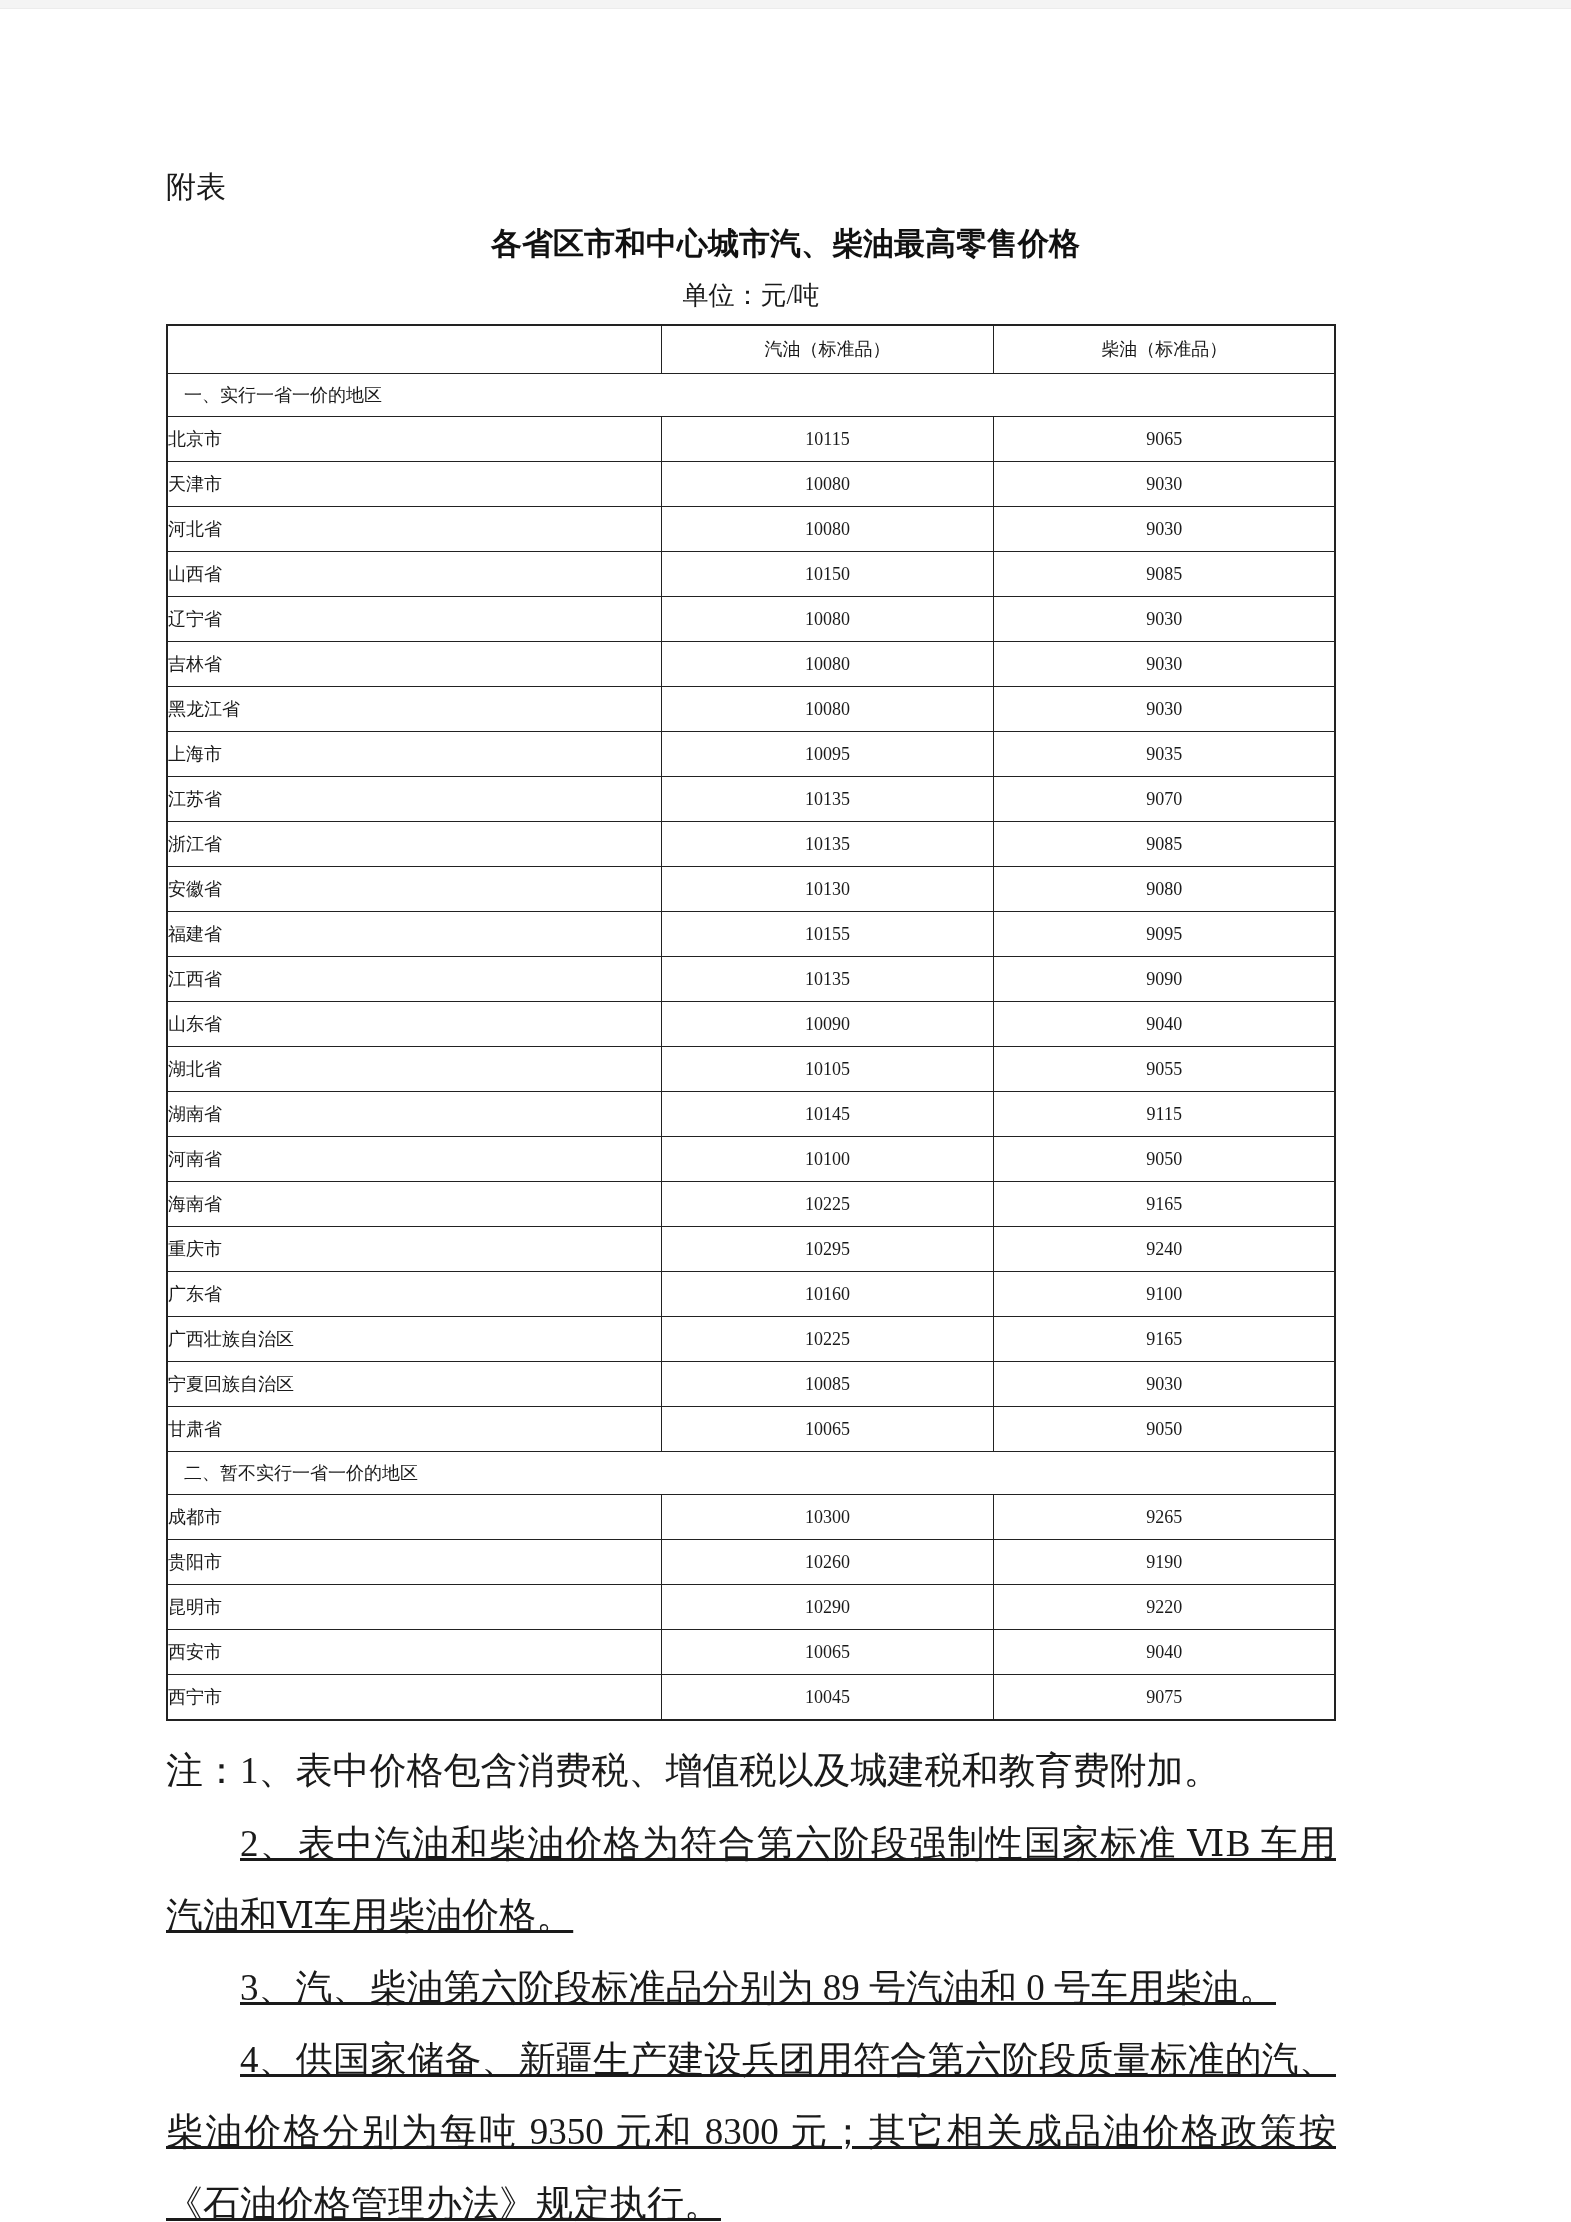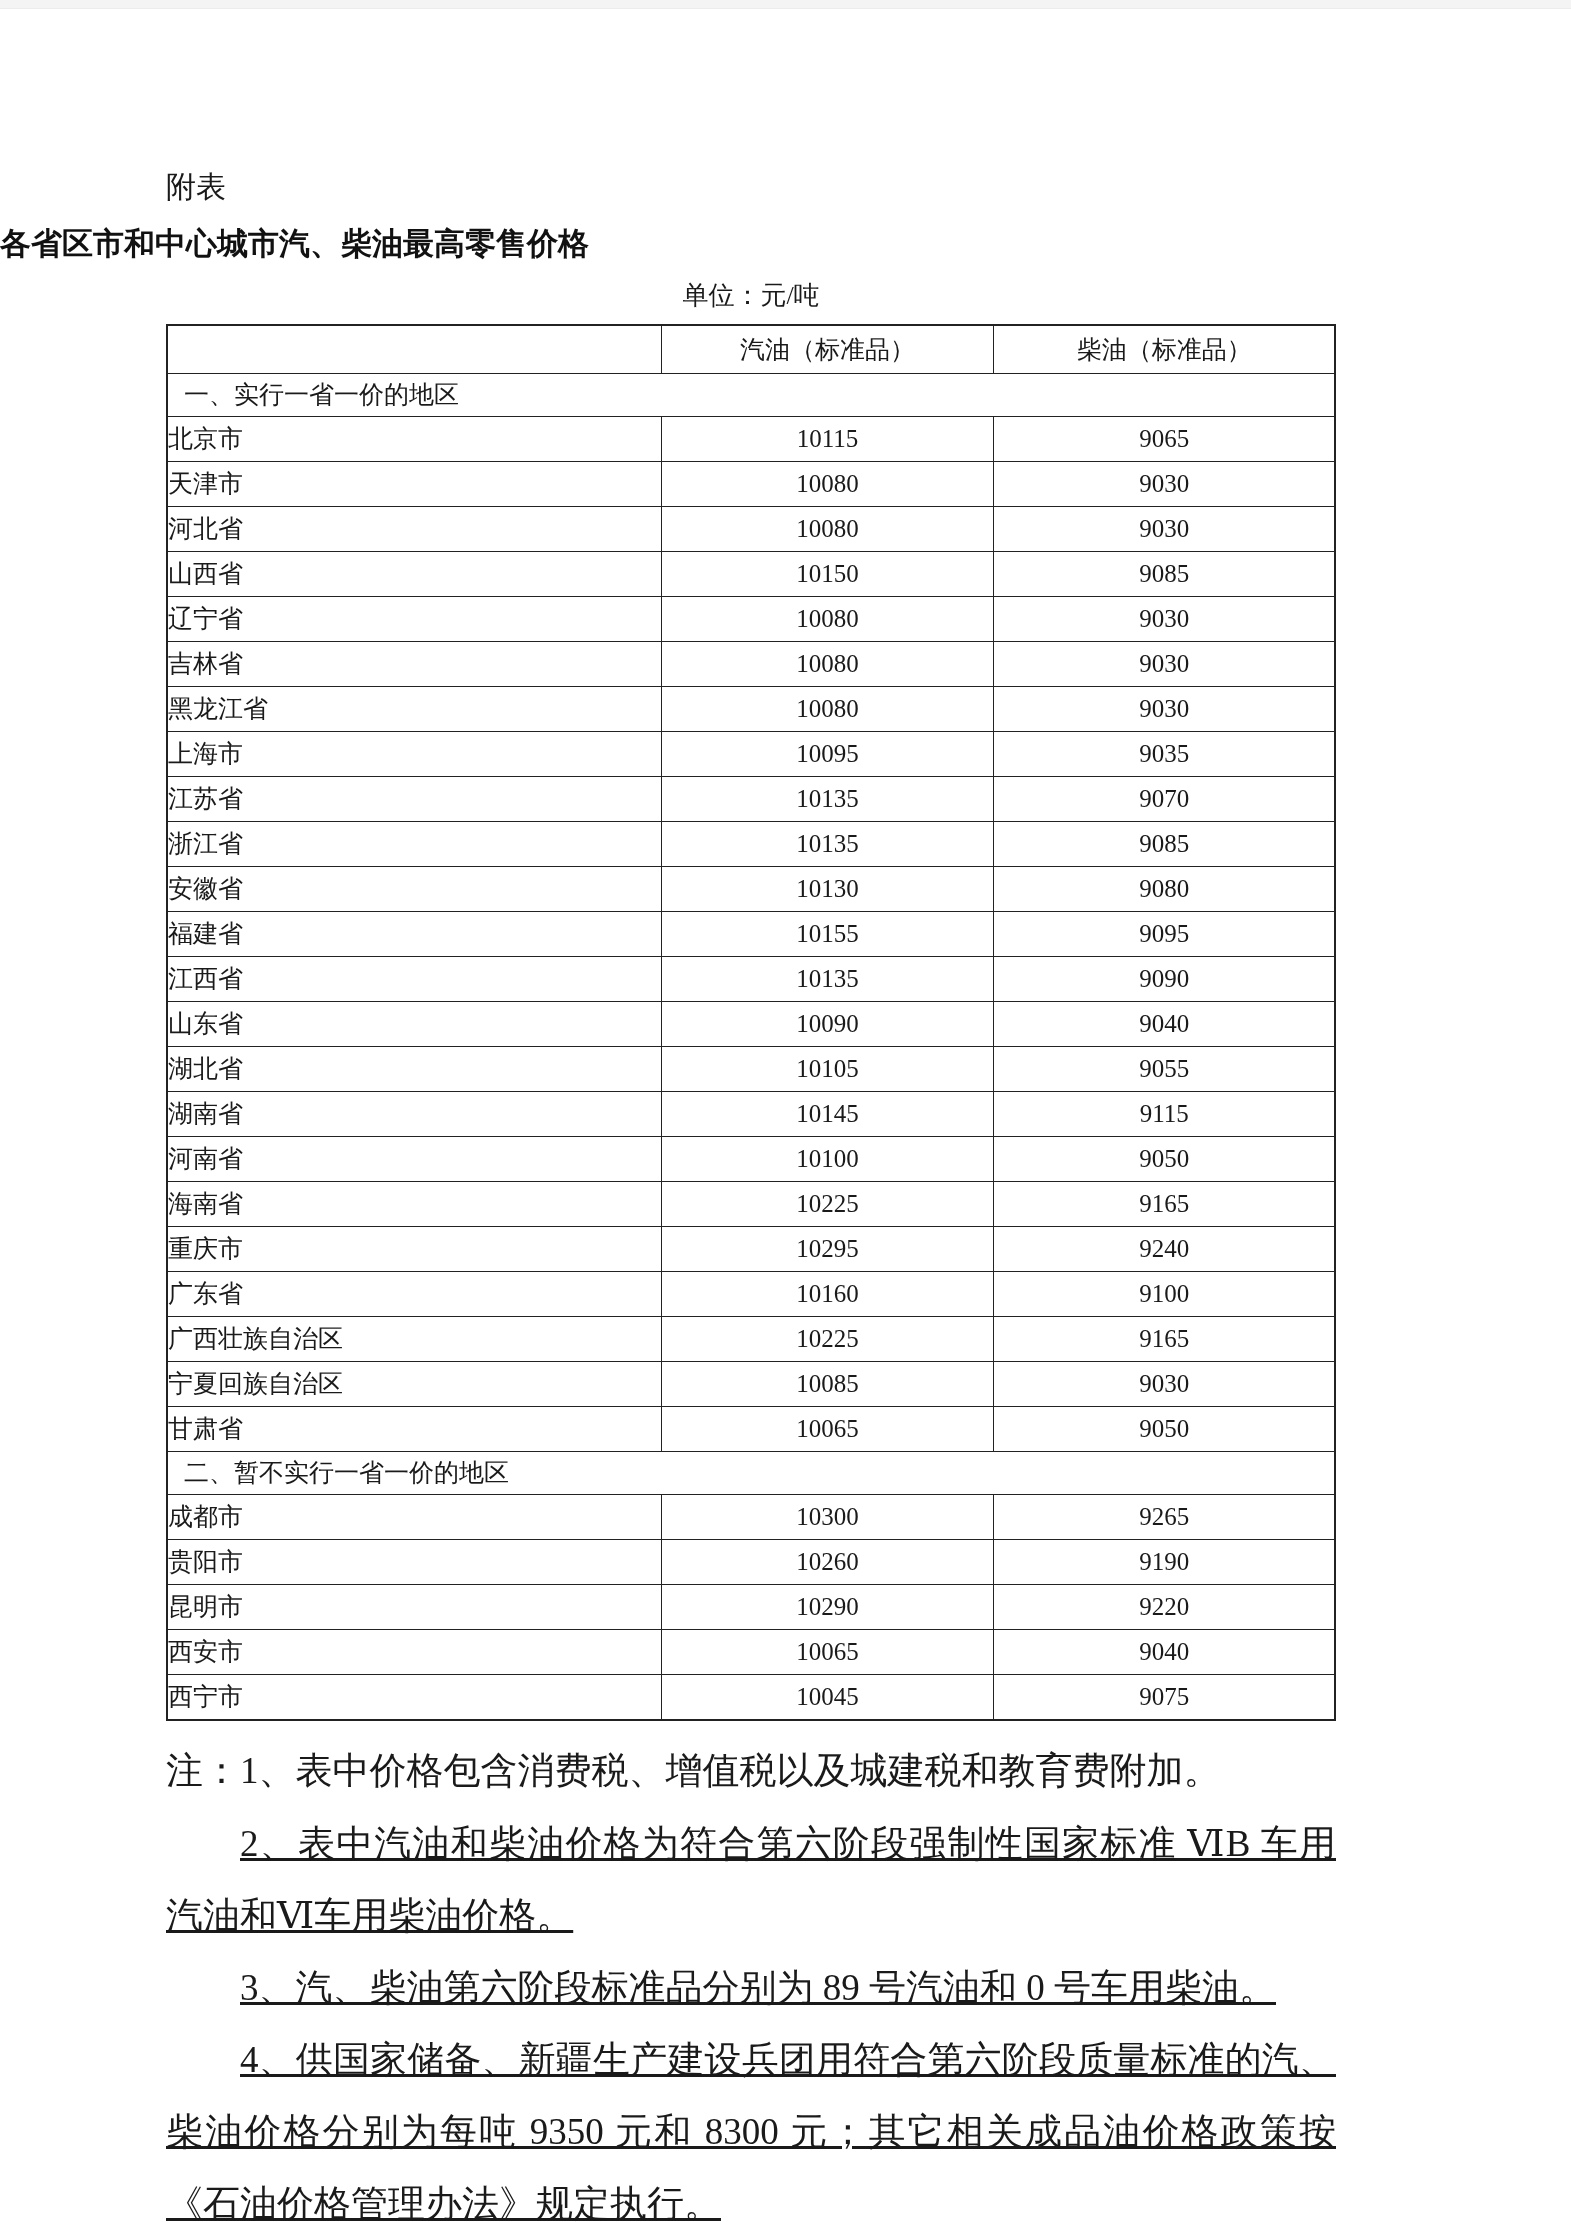--- a/index.html
+++ b/index.html
@@ -27,39 +27,40 @@
     padding: 160px 235px 0 166px; 
   }
   .top-label {
     font-size: 30px;
     line-height: 1.2;
     text-align: left;
   }
   .doc-title {
     
     margin: 20px -235px 0 -166px;
+    text-align: center;
     font-family: "Liberation Sans", "DejaVu Sans", sans-serif;
     font-weight: 700;
     font-size: 31px;
     line-height: 1.2;
     color: #111;
   }
   .unit-line {
     margin-top: 18px;
     text-align: center;
     font-size: 26px;
     line-height: 1.2;
   }
   table.price-table {
     margin-top: 13px;
     width: 1170px;
     border-collapse: collapse;
     border: 2px solid #222;
     table-layout: fixed;
-    font-size: 25px;
+    font-size: 18px;
   }
   table.price-table col.c-region  { width: 42.3%; }
   table.price-table col.c-gas     { width: 28.5%; }
   table.price-table col.c-diesel  { width: 29.2%; }
   table.price-table th,
   table.price-table td {
     border: 1px solid #222;
     padding: 0;
     font-weight: normal;
     line-height: 1.2;

